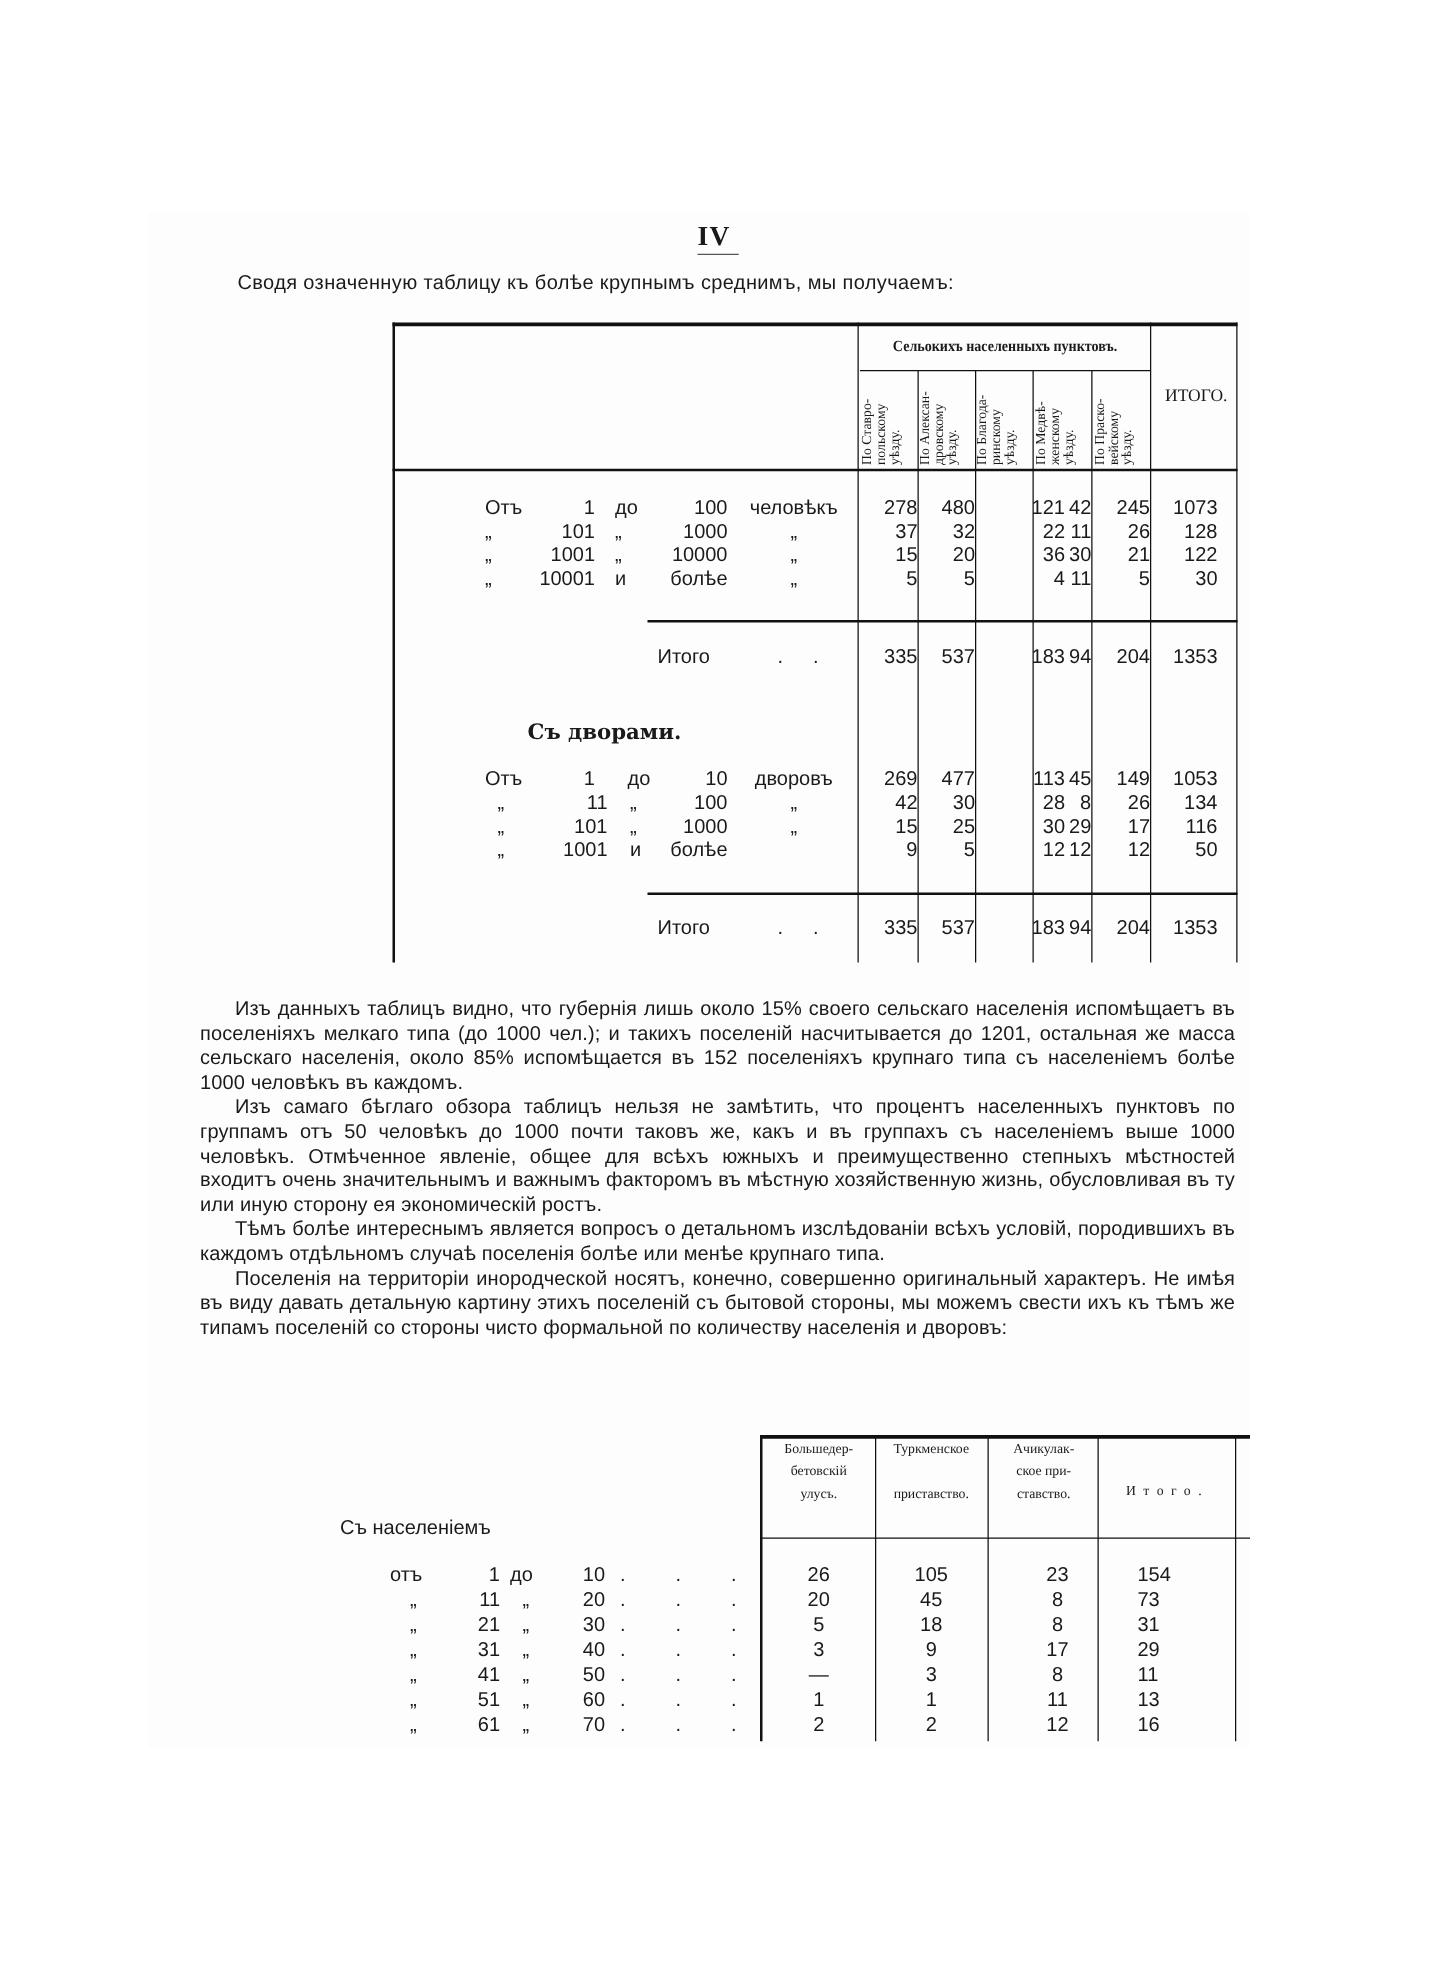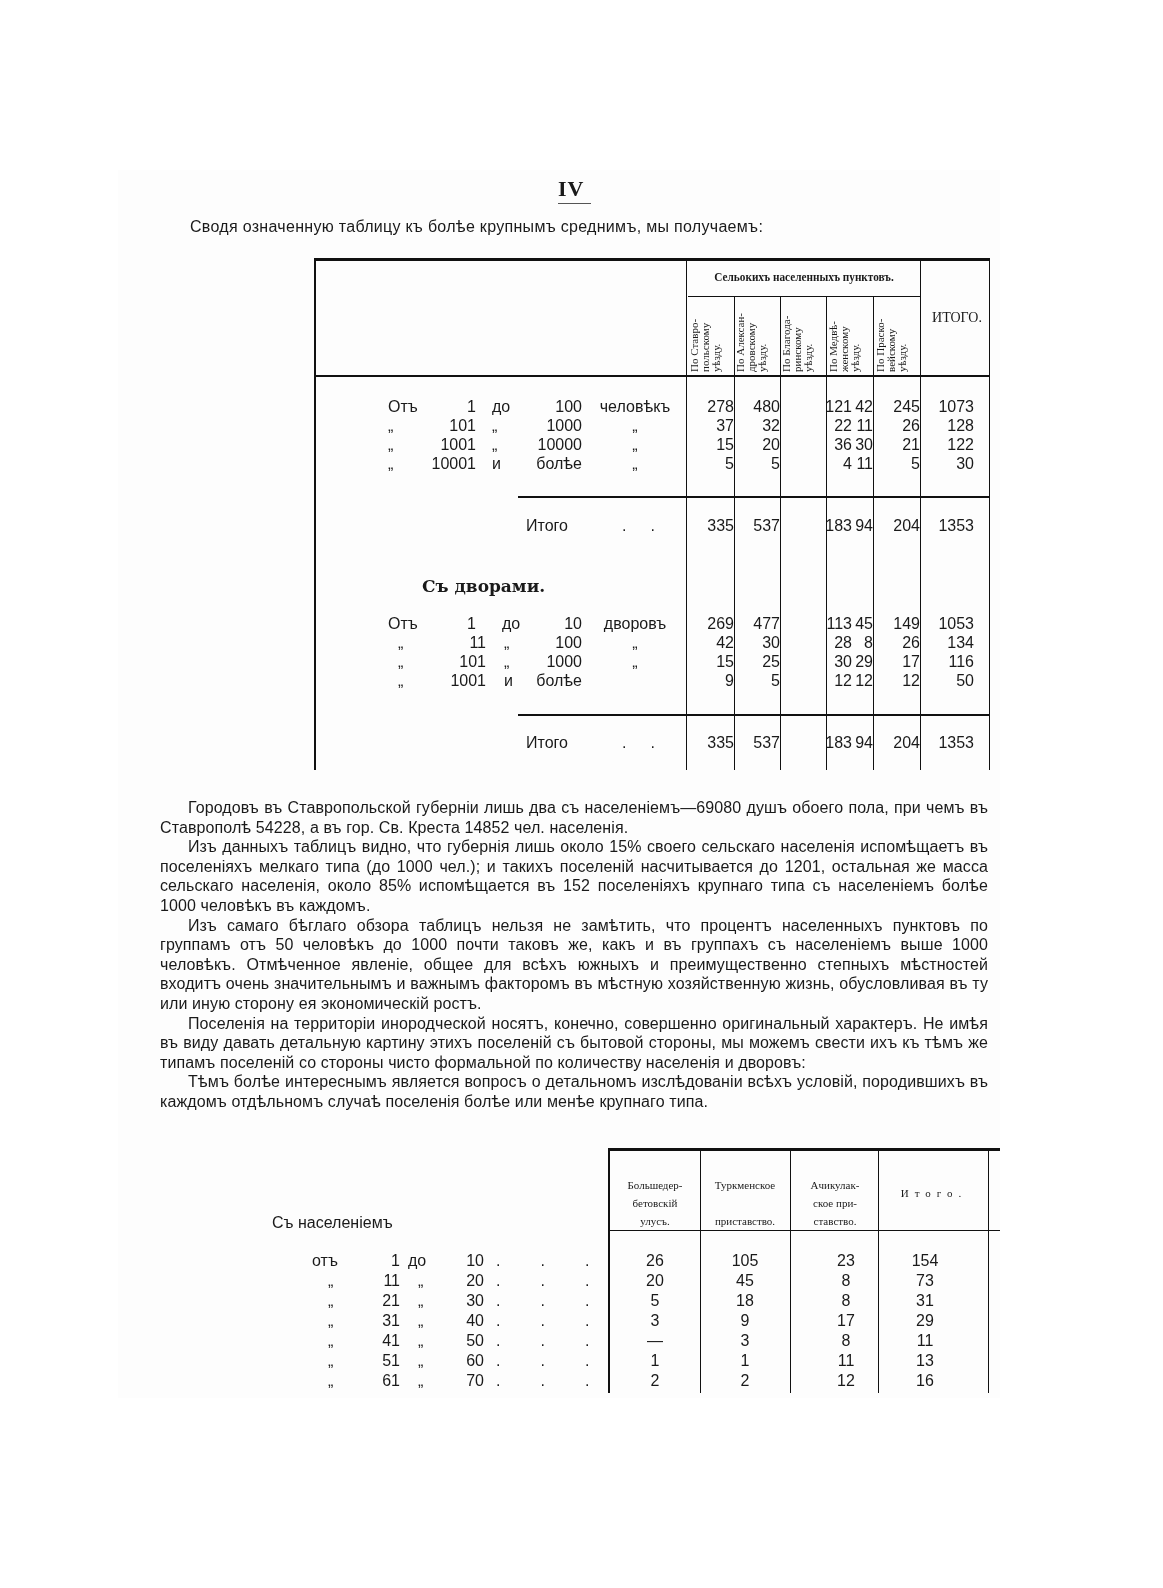--- a/index.html
+++ b/index.html
@@ -43,29 +43,29 @@
   .itogo-dots { position: absolute; left: 308px; font-size: 16px; letter-spacing: 24px; }
 
   
   .para { position: absolute; left: 160px; width: 828px; font-size: 16px; line-height: 19.6px;
           text-align: justify; letter-spacing: 0.1px; }
   .para p { margin: 0; text-indent: 28px; }
 
   
   .t2 { position: absolute; left: 250px; top: 1148px; width: 750px; height: 245px; }
   .t2 .line { position: absolute; background: #111; }
-  .t2 .ch { position: absolute; top: 28px; text-align: center; font-family: "Liberation Serif", serif;
+  .t2 .ch { position: absolute; top: 2px; text-align: center; font-family: "Liberation Serif", serif;
             font-size: 11px; line-height: 18px; }
   .t2 .lbl-head { position: absolute; left: 22px; top: 66px; font-size: 16px; }
   .t2 .r { position: absolute; left: 0; width: 750px; height: 20px; font-size: 16px; }
   .t2 .r .c { position: absolute; top: 0; }
   .r2a { left: 62px; } .r2b { left: 112px; width: 38px; text-align: right; } .r2c { left: 158px; }
   .r2d { left: 196px; width: 38px; text-align: right; } .r2e { left: 246px; letter-spacing: 40px; }
   .m0 { left: 362px; width: 86px; text-align: center; } .m1 { left: 452px; width: 86px; text-align: center; }
-  .m2 { left: 552px; width: 88px; text-align: center; } .m3 { left: 625px; width: 100px; text-align: center; }
+  .m2 { left: 552px; width: 88px; text-align: center; } .m3 { left: 660px; width: 100px; }
 </style>
 </head>
 <body>
 
 <div class="page">
   <div class="scan-bg"></div>
 
   <div class="page-num">IV</div>
   <div class="page-num-underline"></div>
 
@@ -237,25 +237,24 @@
       <span class="c num n0">335</span>
       <span class="c num n1">537</span>
       <span class="c num n2">183</span>
       <span class="c num n3">94</span>
       <span class="c num n4">204</span>
       <span class="c num n5">1353</span>
     </div>
   </div>
 
   <div class="para" style="top:798px">
-    <p>Городовъ въ Ставропольской губерніи лишь два съ населеніемъ—69080 душъ обоего пола, при чемъ въ Ставрополѣ 54228, а въ гор. Св. Креста 14852 чел. населенія.</p>
     <p>Изъ данныхъ таблицъ видно, что губернія лишь около 15% своего сельскаго населенія испомѣщаетъ въ поселеніяхъ мелкаго типа (до 1000 чел.); и такихъ поселеній насчитывается до 1201, остальная же масса сельскаго населенія, около 85% испомѣщается въ 152 поселеніяхъ крупнаго типа съ населеніемъ болѣе 1000 человѣкъ въ каждомъ.</p>
     <p>Изъ самаго бѣглаго обзора таблицъ нельзя не замѣтить, что процентъ населенныхъ пунктовъ по группамъ отъ 50 человѣкъ до 1000 почти таковъ же, какъ и въ группахъ съ населеніемъ выше 1000 человѣкъ. Отмѣченное явленіе, общее для всѣхъ южныхъ и преимущественно степныхъ мѣстностей входитъ очень значительнымъ и важнымъ факторомъ въ мѣстную хозяйственную жизнь, обусловливая въ ту или иную сторону ея экономическій ростъ.</p>
+    <p>Тѣмъ болѣе интереснымъ является вопросъ о детальномъ изслѣдованіи всѣхъ условій, породившихъ въ каждомъ отдѣльномъ случаѣ поселенія болѣе или менѣе крупнаго типа.</p>
     <p>Поселенія на территоріи инородческой носятъ, конечно, совершенно оригинальный характеръ. Не имѣя въ виду давать детальную картину этихъ поселеній съ бытовой стороны, мы можемъ свести ихъ къ тѣмъ же типамъ поселеній со стороны чисто формальной по количеству населенія и дворовъ:</p>
-    <p>Тѣмъ болѣе интереснымъ является вопросъ о детальномъ изслѣдованіи всѣхъ условій, породившихъ въ каждомъ отдѣльномъ случаѣ поселенія болѣе или менѣе крупнаго типа.</p>
   </div>
 
   <div class="t2">
     <div class="line" style="left:358px;top:0;width:392px;height:3px"></div>
     <div class="line" style="left:358px;top:0;width:2px;height:245px"></div>
     <div class="line" style="left:450px;top:0;width:1px;height:245px"></div>
     <div class="line" style="left:540px;top:0;width:1px;height:245px"></div>
     <div class="line" style="left:628px;top:0;width:1px;height:245px"></div>
     <div class="line" style="left:738px;top:0;width:1px;height:245px"></div>
     <div class="line" style="left:358px;top:82px;width:392px;height:1px"></div>

